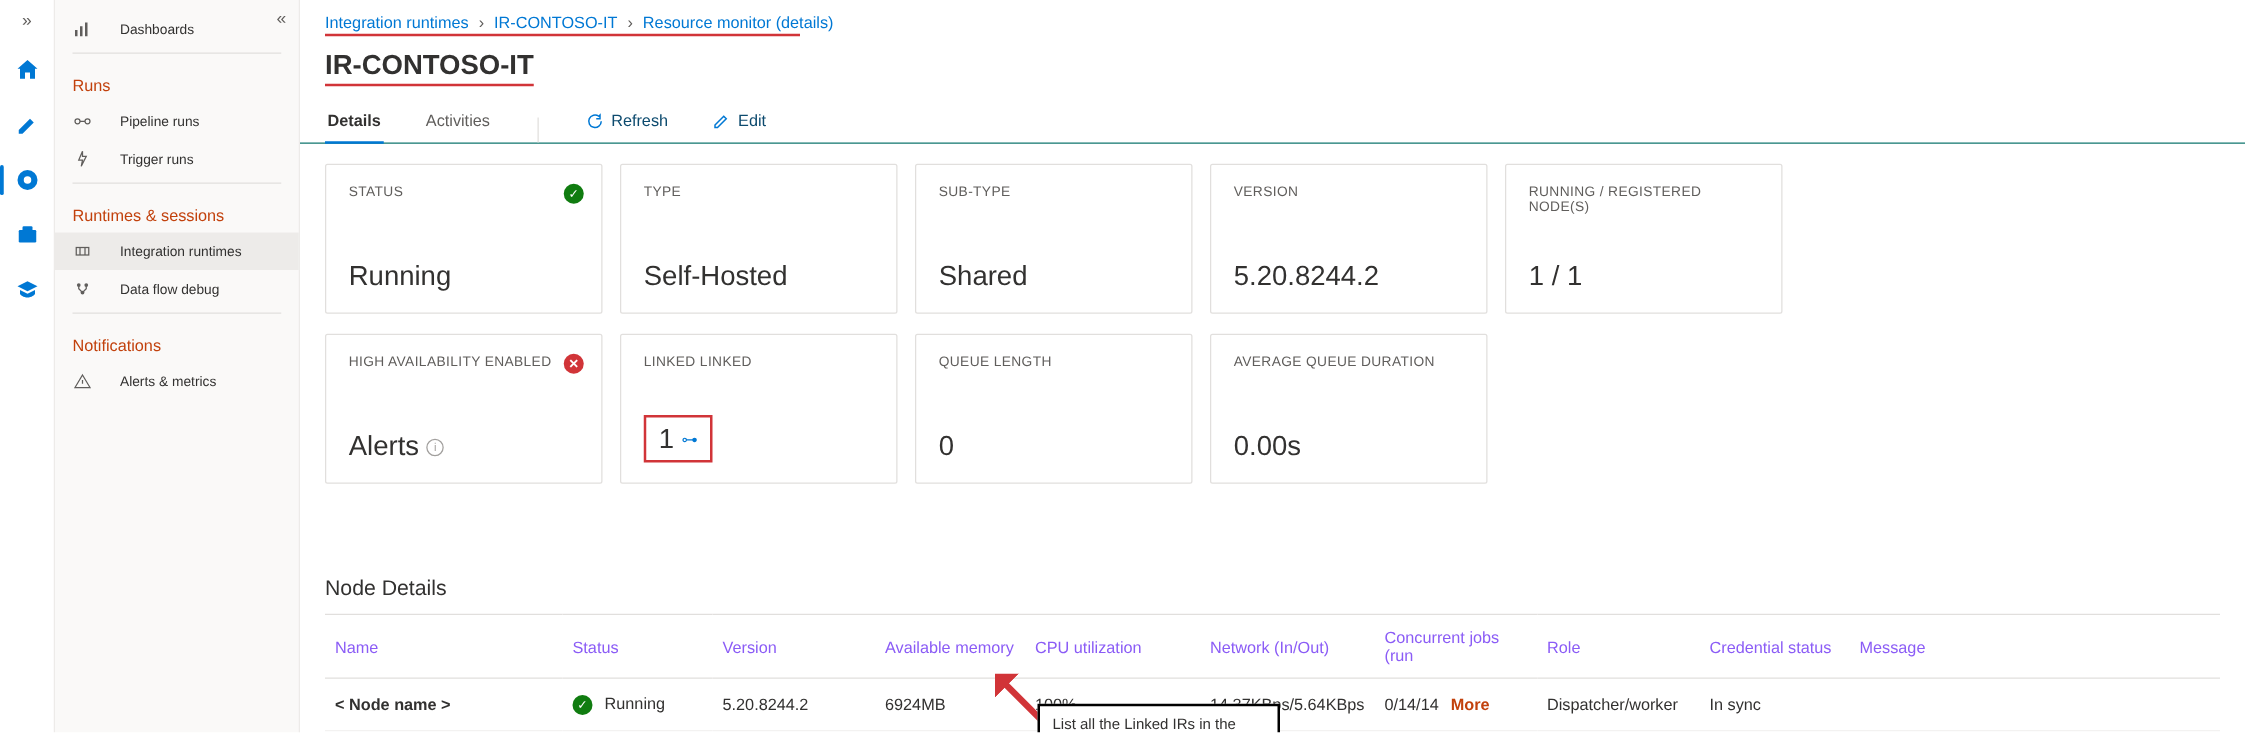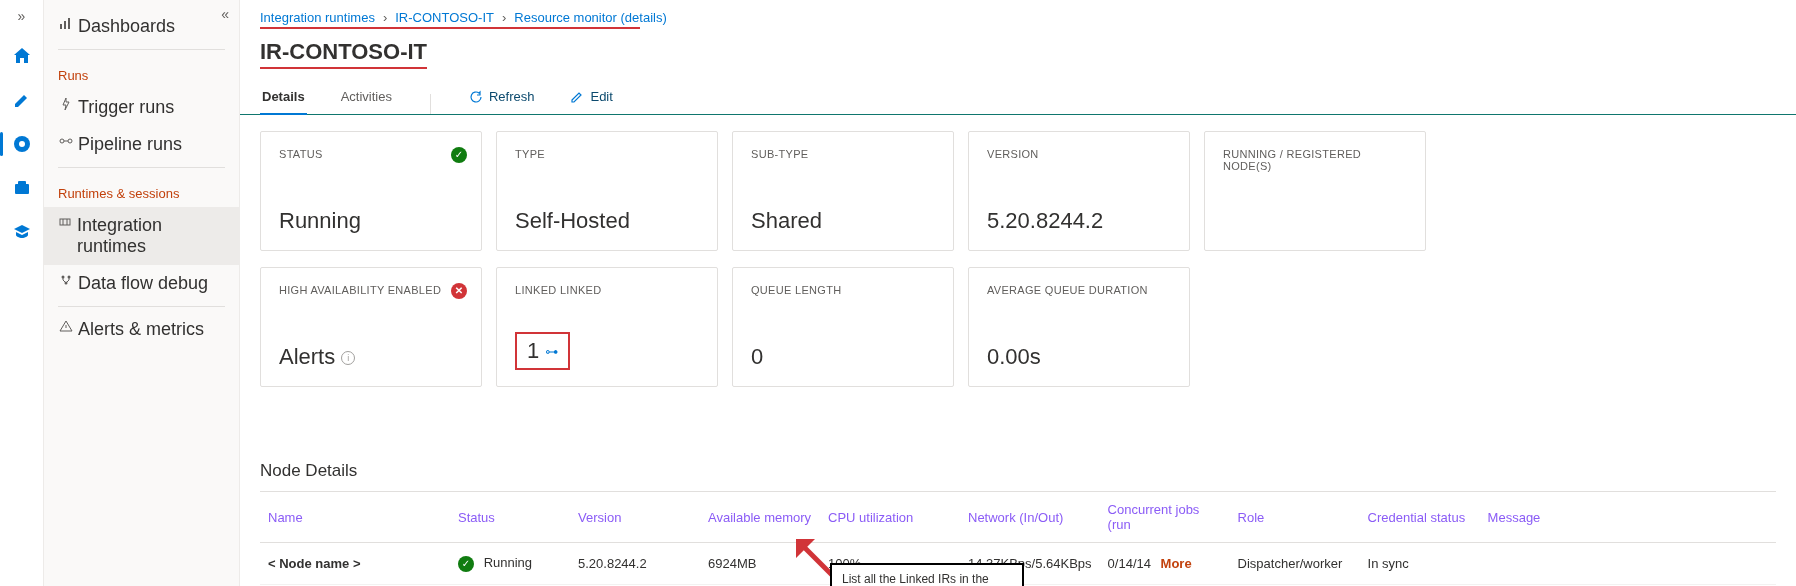--- a/index.html
+++ b/index.html
@@ -60,25 +60,25 @@
   .sidebar-collapse {
     position: absolute;
     top: 6px;
     right: 10px;
     font-size: 14px;
     color: #605e5c;
     cursor: pointer;
   }
   .sidebar-item {
     display: flex;
-    align-items: flex-start;
-    gap: 4px;
+    align-items: flex-end;
+    gap: 22px;
     padding: 8px 14px;
     cursor: pointer;
-    font-size: 18px;
+    font-size: 11px;
   }
   .sidebar-item.active { background: #edebe9; }
   .sidebar-section {
     padding: 14px 14px 6px;
     font-size: 13px;
     color: #c2410c;
   }
   .sidebar-divider {
     border-top: 1px solid #e1dfdd;
     margin: 4px 14px;
@@ -301,35 +301,35 @@
     </span>
     <span>Dashboards</span>
   </div>
 
   <div class="sidebar-divider"></div>
   <div class="sidebar-section">Runs</div>
 
   <div class="sidebar-item">
     <span class="sb-icon">
       <svg width="14" height="14" viewBox="0 0 14 14">
-          <path d="M7 1L4 8h3l-1 5 4-8H7z" fill="none" stroke="#605e5c"></path>
-        </svg>
-    </span>
-    <span>Trigger runs</span>
-  </div>
-
-  <div class="sidebar-item">
-    <span class="sb-icon">
-      <svg width="14" height="14" viewBox="0 0 14 14">
           <circle cx="3" cy="7" r="2" fill="none" stroke="#605e5c"></circle>
           <circle cx="11" cy="7" r="2" fill="none" stroke="#605e5c"></circle>
           <line x1="5" y1="7" x2="9" y2="7" stroke="#605e5c"></line>
         </svg>
     </span>
     <span>Pipeline runs</span>
+  </div>
+
+  <div class="sidebar-item">
+    <span class="sb-icon">
+      <svg width="14" height="14" viewBox="0 0 14 14">
+          <path d="M7 1L4 8h3l-1 5 4-8H7z" fill="none" stroke="#605e5c"></path>
+        </svg>
+    </span>
+    <span>Trigger runs</span>
   </div>
 
   <div class="sidebar-divider"></div>
   <div class="sidebar-section">Runtimes &amp; sessions</div>
 
   <div class="sidebar-item active">
     <span class="sb-icon">
       <svg width="14" height="14" viewBox="0 0 14 14">
           <rect x="2" y="4" width="10" height="6" fill="none" stroke="#605e5c"></rect>
           <line x1="5" y1="4" x2="5" y2="10" stroke="#605e5c"></line>
@@ -345,20 +345,21 @@
           <circle cx="4" cy="4" r="1.5" fill="#605e5c"></circle>
           <circle cx="10" cy="4" r="1.5" fill="#605e5c"></circle>
           <circle cx="7" cy="10" r="1.5" fill="#605e5c"></circle>
           <path d="M4 5v2l3 3M10 5v2l-3 3" fill="none" stroke="#605e5c"></path>
         </svg>
     </span>
     <span>Data flow debug</span>
   </div>
 
   <div class="sidebar-divider"></div>
+  <div class="sidebar-section">Notifications</div>
 
   <div class="sidebar-item">
     <span class="sb-icon">
       <svg width="14" height="14" viewBox="0 0 14 14">
           <path d="M7 2l6 10H1z" fill="none" stroke="#605e5c"></path>
           <line x1="7" y1="6" x2="7" y2="9" stroke="#605e5c"></line>
         </svg>
     </span>
     <span>Alerts &amp; metrics</span>
   </div>
@@ -411,20 +412,21 @@
       <div class="card">
         <span class="card-label">SUB-TYPE</span>
         <span class="card-value">Shared</span>
       </div>
       <div class="card">
         <span class="card-label">VERSION</span>
         <span class="card-value">5.20.8244.2</span>
       </div>
       <div class="card">
         <span class="card-label">RUNNING / REGISTERED NODE(S)</span>
+        <span class="card-value">1 / 1</span>
       </div>
     </div>
 
     <div class="cards">
       <div class="card">
         <span class="card-label">HIGH AVAILABILITY ENABLED</span>
         <span class="card-topicon"><span class="icon-err">✕</span></span>
         <span class="card-value">
           <span>Alerts</span><span class="info-dot">i</span>
         </span>

